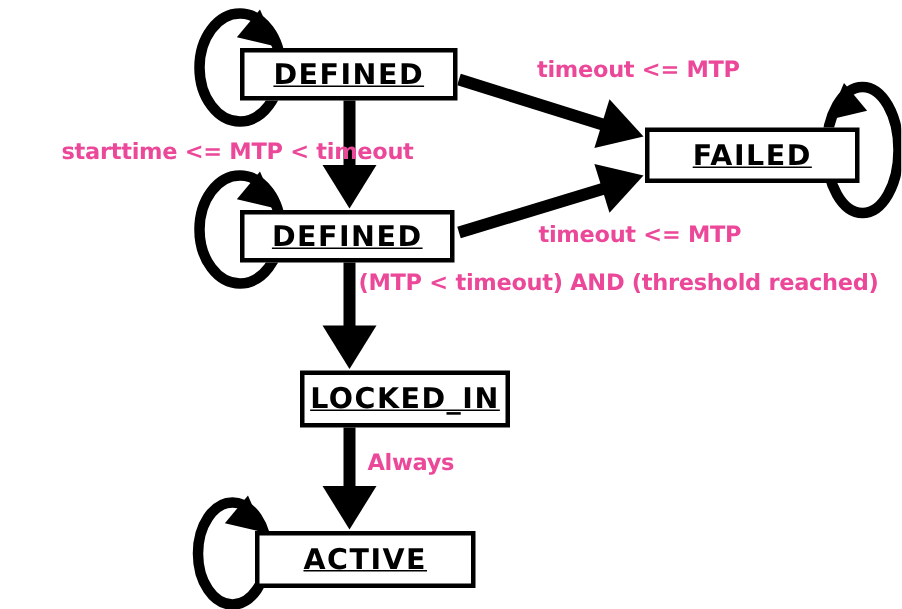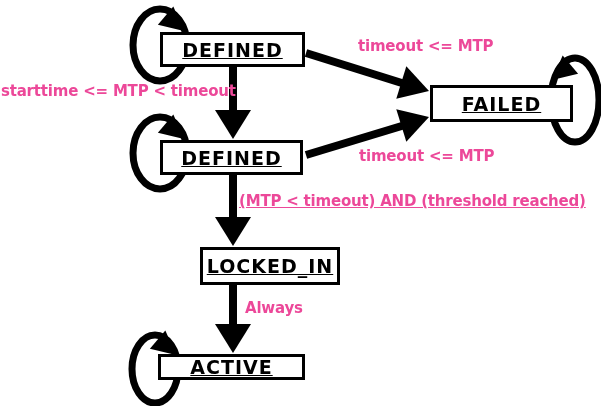--- a/index.html
+++ b/index.html
@@ -30,33 +30,33 @@
     font-weight: bold;
     font-size: 19px;
     letter-spacing: 1px;
     color: #000000;
     text-decoration: underline;
   }
   #state-defined   { left: 160px; top: 32px;  width: 145px; height: 35px; }
   #state-failed    { left: 430px; top: 85px;  width: 143px; height: 37px; }
   #state-started   { left: 160px; top: 140px; width: 143px; height: 35px; }
   #state-locked-in { left: 160px; top: 247px; width: 140px; height: 38px; margin-left: 40px; }
-  #state-active    { left: 158px; top: 354px; width: 147px; height: 26px; }
+  #state-active    { left: 170px; top: 354px; width: 147px; height: 38px; }
   .edge-label {
     position: absolute;
     font-weight: bold;
     font-size: 15px;
     color: #ec4899;
     white-space: nowrap;
     letter-spacing: -0.2px;
   }
-  #label-defined-started   { left: 1px;   top: 82px;  }
+  #label-defined-started   { left: 1px;   top: 92px; padding-left: 40px;  }
   #label-defined-failed    { left: 358px; top: 37px;  }
   #label-started-failed    { left: 359px; top: 147px; }
-  #label-started-locked-in { left: 239px; top: 192px; text-decoration: underline; }
+  #label-started-locked-in { left: 239px; top: 179px; }
   #label-locked-in-active  { left: 245px; top: 299px; }
 </style>
 </head>
 <body>
 
 <div class="canvas">
 
   <svg class="edges" viewBox="0 0 601 406">
 
     <g>

